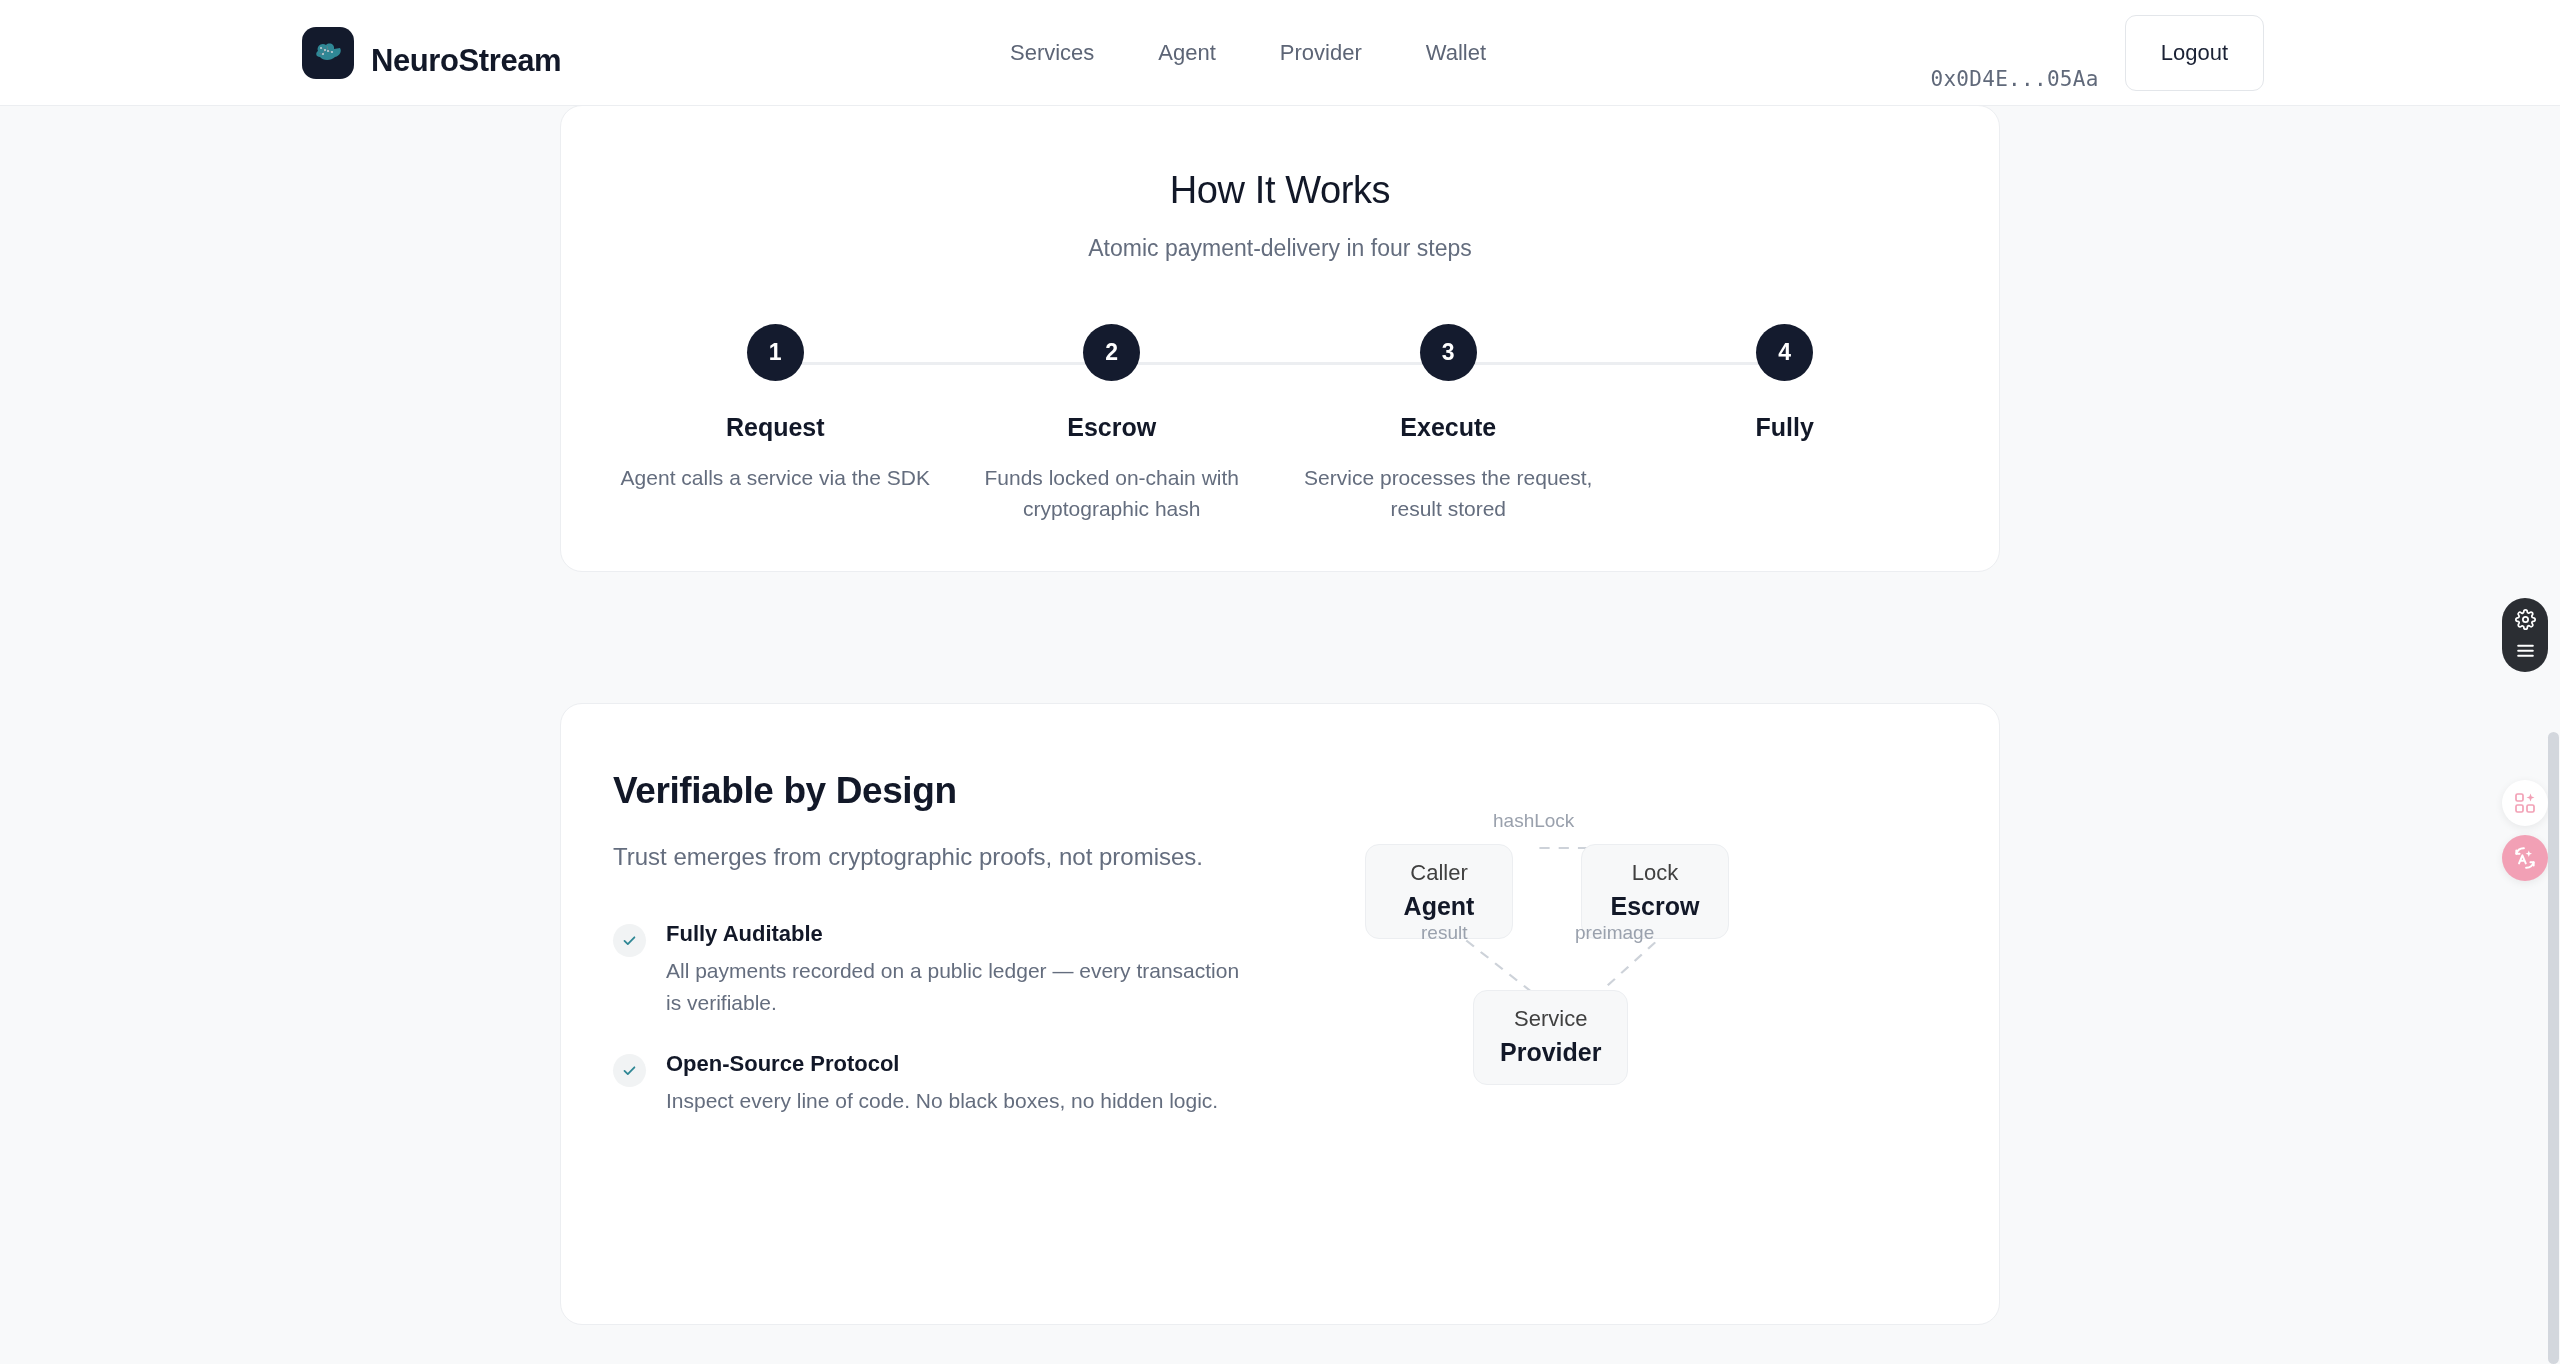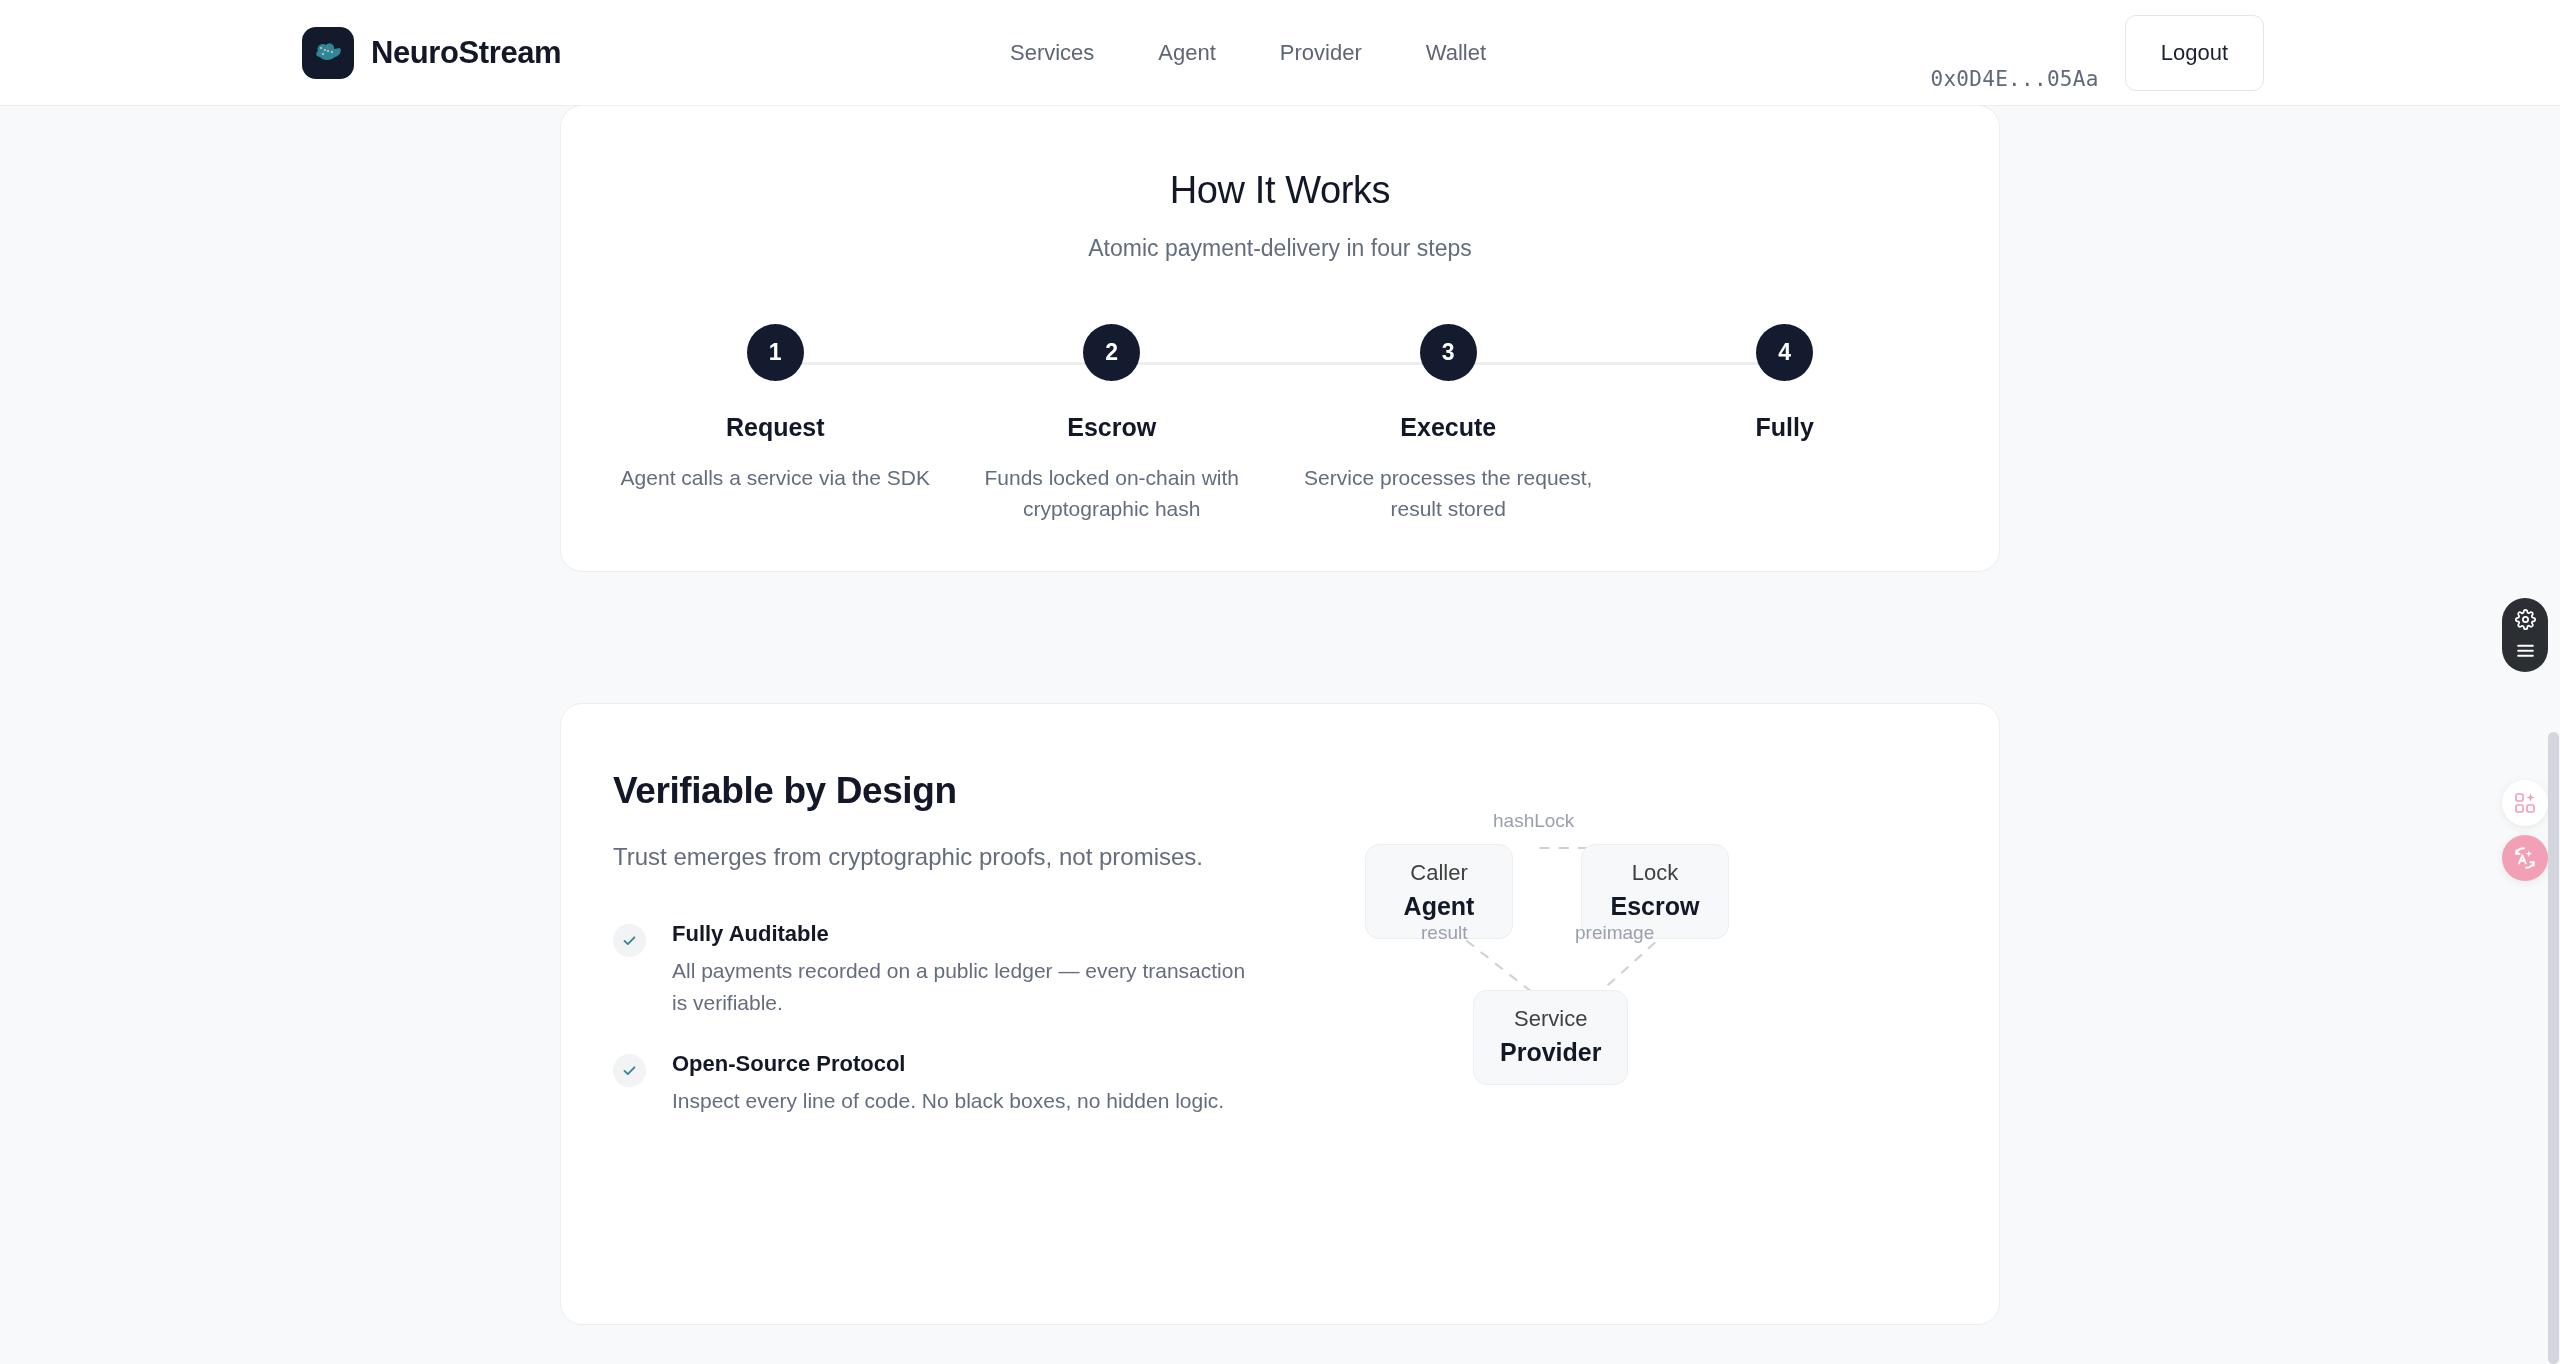--- a/index.html
+++ b/index.html
@@ -20,21 +20,21 @@
     height: 106px;
     background: #ffffff;
     border-bottom: 1px solid #eceef1;
     display: flex;
     align-items: center;
   }
   .brand {
     position: absolute;
     left: 302px;
     display: flex;
-    align-items: center;
+    align-items: flex-end;
     gap: 17px;
     cursor: pointer;
   }
   .logo-mark {
     width: 52px; height: 52px;
     border-radius: 14px;
     background: #131a2c;
     display: flex; align-items: center; justify-content: center;
     overflow: hidden;
   }
@@ -173,21 +173,21 @@
   .ver-sub {
     margin-top: 27px;
     font-size: 24px;
     line-height: 1.52;
     color: #646d7e;
     max-width: 600px;
   }
   .features { margin-top: 46px; }
   .feature {
     display: flex;
-    gap: 26px;
+    gap: 20px;
     margin-bottom: 33px;
   }
   .check-wrap {
     flex: none;
     width: 33px; height: 33px;
     border-radius: 50%;
     background: #f1f3f4;
     display: flex; align-items: center; justify-content: center;
     margin-top: 3px;
   }

